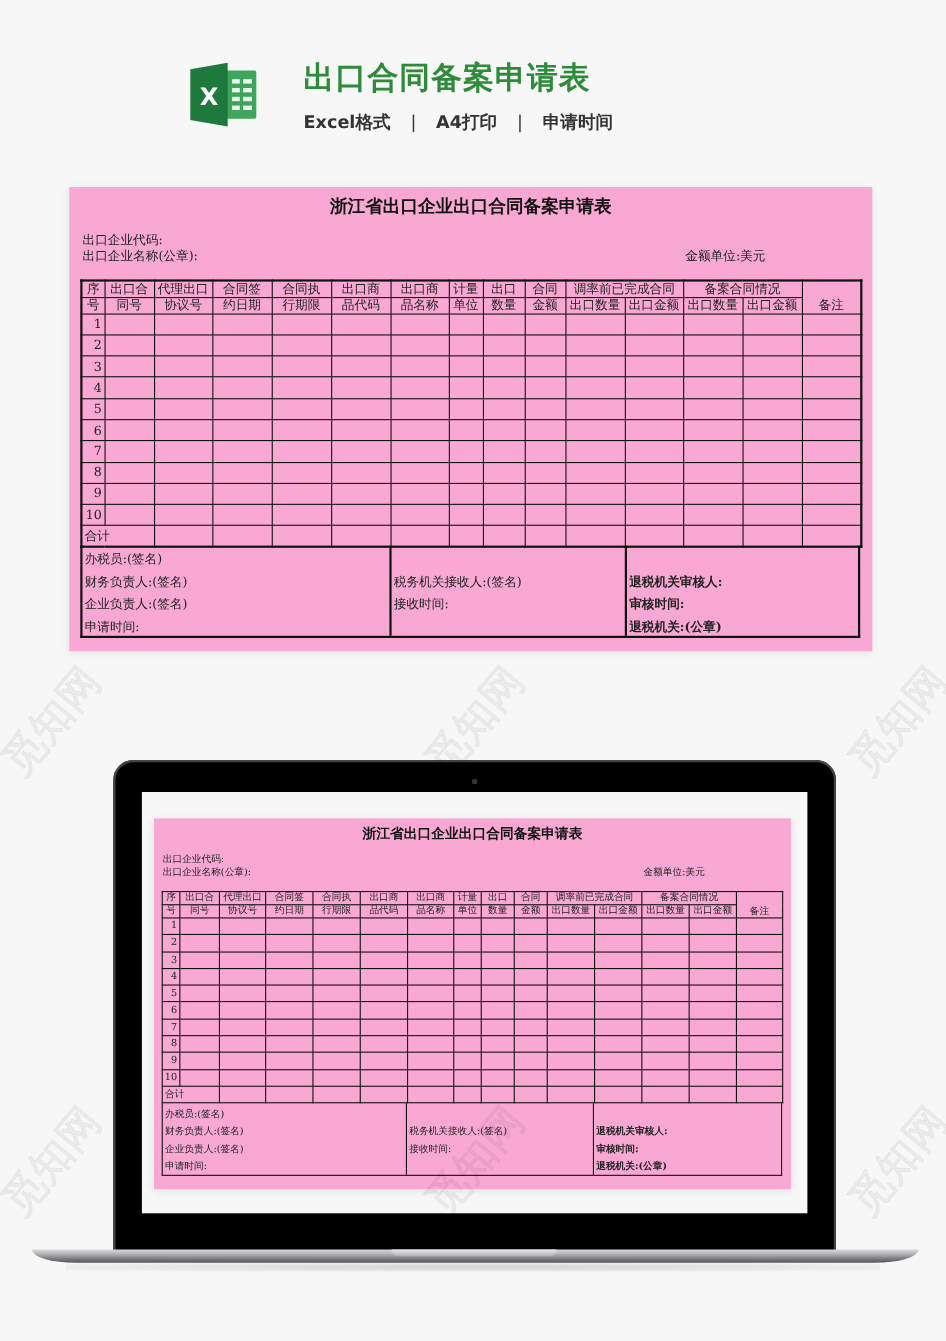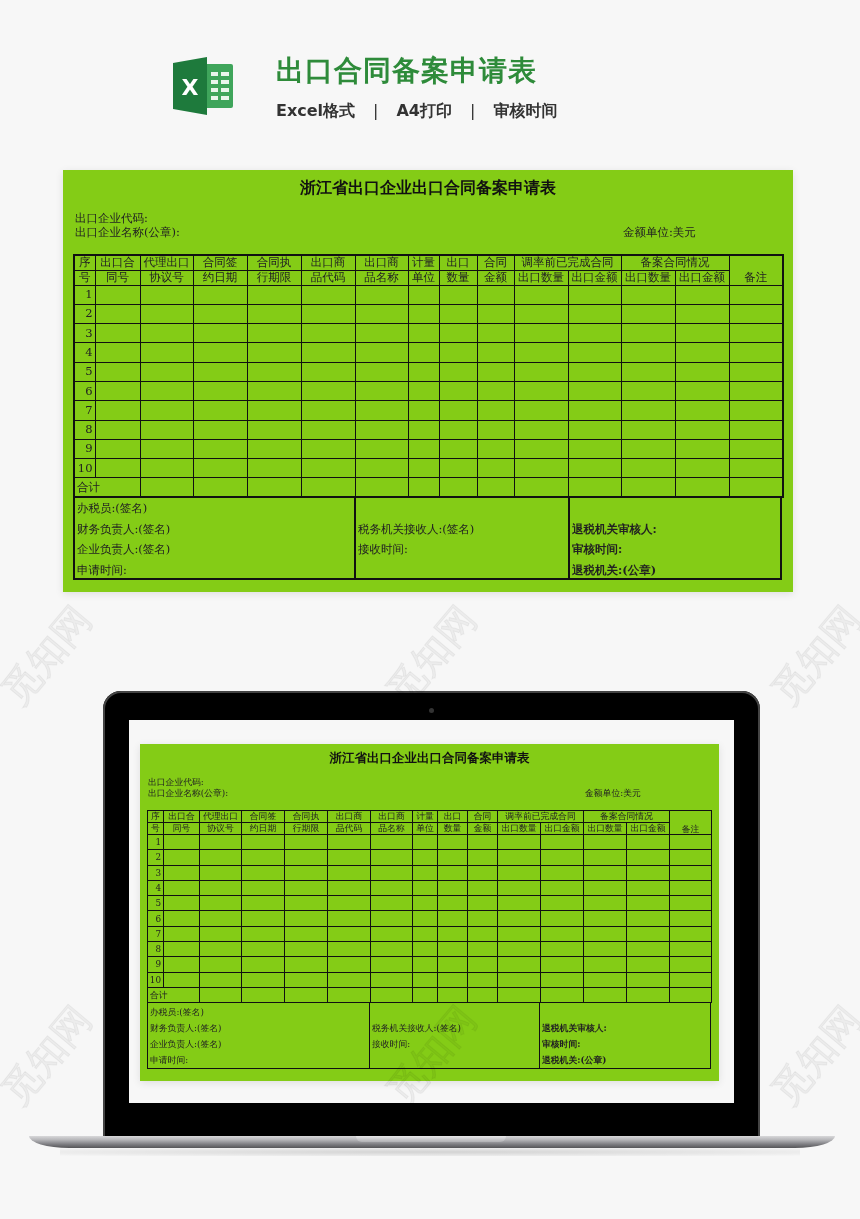--- a/index.html
+++ b/index.html
@@ -13,21 +13,21 @@
   .hdr-sub { position: absolute; left: 276px; top: 101px; font-family: "DejaVu Sans", "Liberation Sans", sans-serif;
     font-size: 16px; font-weight: bold; color: #333; display: flex; gap: 0; white-space: nowrap; }
   .hdr-sub .sep { margin: 0 18px; font-weight: normal; }
 
   
   .wm { position: absolute; font-family: "DejaVu Sans", sans-serif; font-size: 38px; color: rgba(0,0,0,0.045);
     transform: rotate(-50deg); white-space: nowrap; pointer-events: none; z-index: 5;
     -webkit-text-stroke: 1px rgba(0,0,0,0.05); }
 
   
-  .sheet { position: absolute; background: #84cc16; box-shadow: 0 2px 8px rgba(0,0,0,0.10); }
+  .sheet { position: absolute; background: #f9a8d4; box-shadow: 0 2px 8px rgba(0,0,0,0.10); }
   .sheet-top { left: 63px; top: 170px; width: 730px; height: 422px; }
 
   .doc-title { position: absolute; font-weight: bold; text-align: center; color: #111; }
   .meta { position: absolute; color: #222; line-height: 1.2; }
 
   table.form { position: absolute; border-collapse: collapse; table-layout: fixed; border: 2px solid #111; }
   table.form td { border: 1px solid #111; text-align: center; vertical-align: middle; padding: 0; color: #222; line-height: 1.15; overflow: hidden; white-space: nowrap; }
   table.form td.seq { text-align: right; padding-right: 2px; }
   table.form td.total { text-align: left; padding-left: 2px; }
 
@@ -84,21 +84,21 @@
     <path d="M2 7 L36 1 L36 59 L2 53 Z" fill="#1e7a3c"></path>
     <text x="19" y="39" font-family="DejaVu Sans, sans-serif" font-weight="bold" font-size="22" fill="#fff" text-anchor="middle">X</text>
   </svg>
 </div>
 <div class="hdr-title">出口合同备案申请表</div>
 <div class="hdr-sub">
   <span>Excel格式</span>
   <span class="sep">|</span>
   <span>A4打印</span>
   <span class="sep">|</span>
-  <span>审核时间</span>
+  <span>申请时间</span>
 </div>
 
 <div class="sheet sheet-top">
   <div class="doc-title">浙江省出口企业出口合同备案申请表</div>
   <div class="meta" style="left:12px; top:42px;">出口企业代码:</div>
   <div class="meta" style="left:12px; top:56px;">出口企业名称(公章):</div>
   <div class="meta" style="left:560px; top:56px;">金额单位:美元</div>
 
   <table class="form">
     <colgroup>

